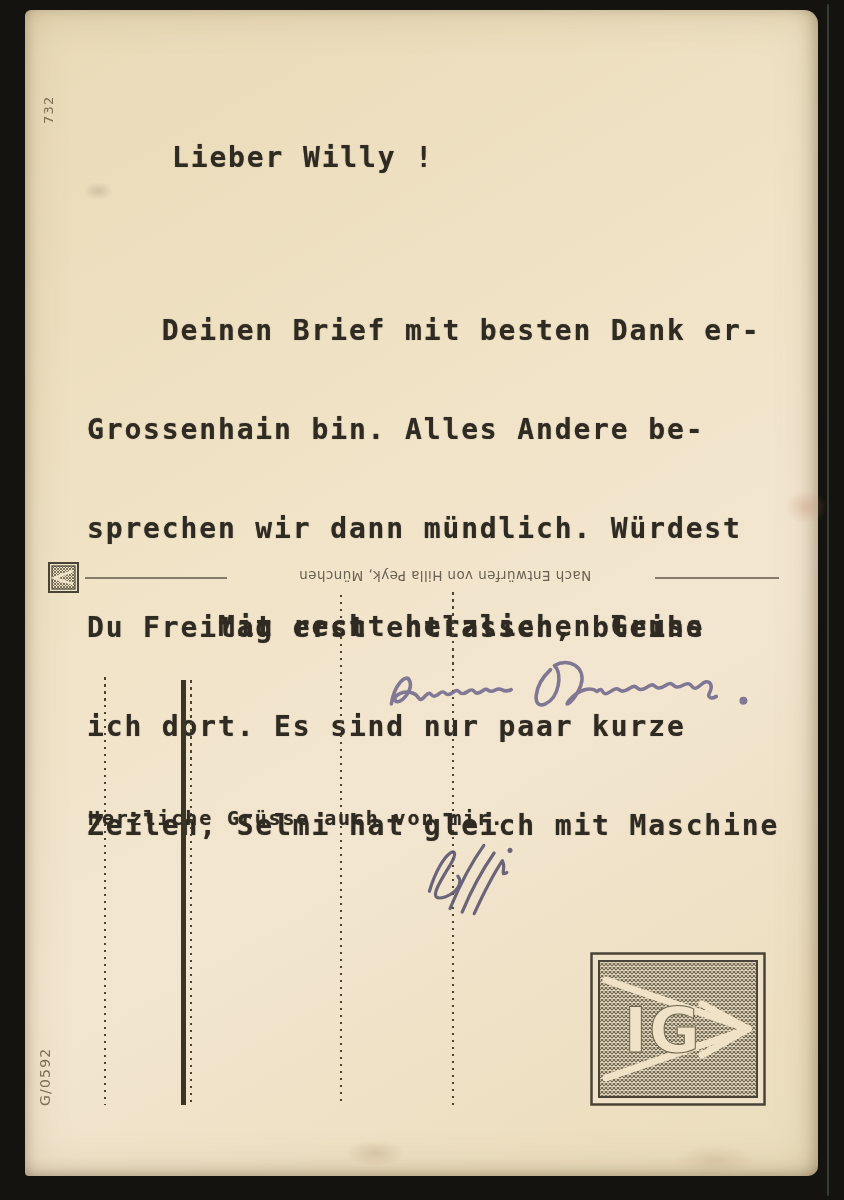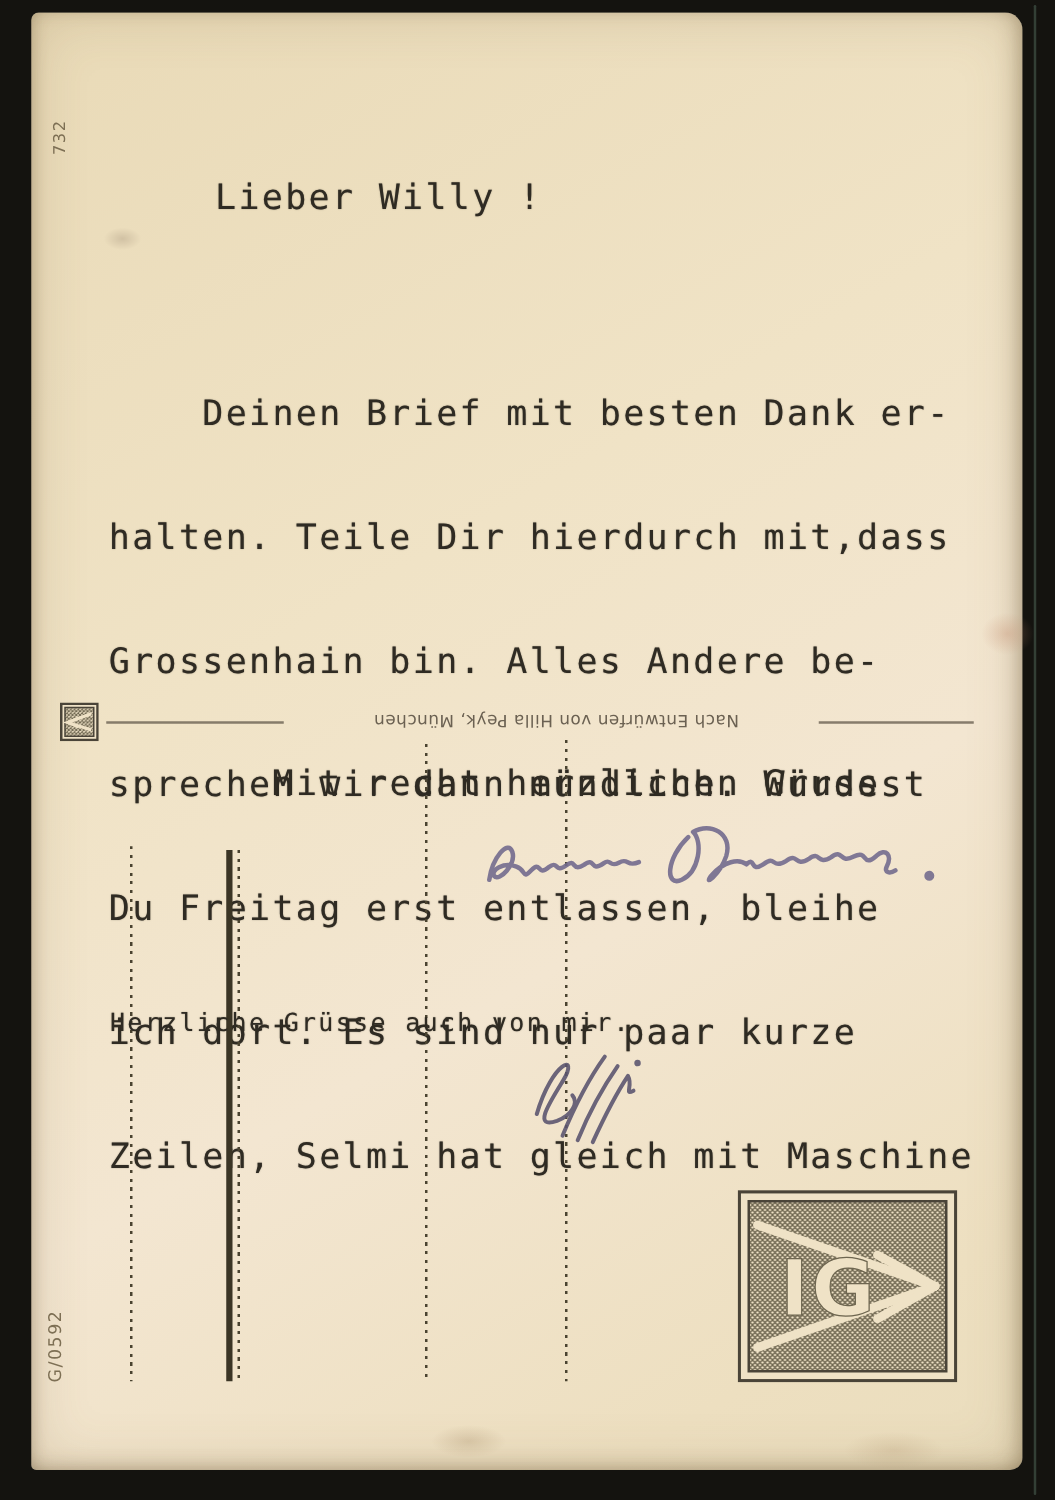--- a/index.html
+++ b/index.html
@@ -28,21 +28,21 @@
     background:radial-gradient(closest-side,rgba(196,140,110,.35),rgba(196,140,110,0));}
   .stain.s2{left:320px;top:1130px;width:60px;height:26px;
     background:radial-gradient(closest-side,rgba(140,110,70,.22),rgba(140,110,70,0));}
   .stain.s3{left:650px;top:1135px;width:80px;height:30px;
     background:radial-gradient(closest-side,rgba(150,115,75,.16),rgba(150,115,75,0));}
   .stain.s4{left:58px;top:172px;width:30px;height:18px;
     background:radial-gradient(closest-side,rgba(130,110,90,.25),rgba(130,110,90,0));}
 
   .type{
     font-family:"DejaVu Sans Mono", monospace;
-    font-weight:400;
+    font-weight:700;
     color:#2f2b23;
     text-shadow:0 0 1px rgba(45,40,30,.55);
     white-space:pre;
   }
   .salutation{position:absolute;left:147px;top:131px;font-size:28px;letter-spacing:1.85px;}
   .letter-body{position:absolute;left:62px;top:238px;font-size:28px;letter-spacing:1.85px;line-height:33px;}
   .letter-body .bline{height:33px;}
   .sup{font-size:19px;position:relative;top:-9px;letter-spacing:1px;}
 
   .vtext{
@@ -97,21 +97,20 @@
   <div class="stain s3"></div>
   <div class="stain s4"></div>
 
   <div class="vtext corner-number">732</div>
   <div class="vtext archive-number">G/0592</div>
 
   <div class="type salutation">Lieber Willy !</div>
 
   <div class="type letter-body">
     <div class="bline">    Deinen Brief mit besten Dank er-</div>
-    <div class="bline">halten. Teile Dir hierdurch mit,dass</div>
     <div class="bline">Grossenhain bin. Alles Andere be-</div>
     <div class="bline">sprechen wir dann mündlich. Würdest</div>
     <div class="bline">Du Freitag erst entlassen, bleihe</div>
     <div class="bline">ich dort. Es sind nur paar kurze</div>
     <div class="bline">Zeilen, Selmi hat gleich mit Maschine</div>
   </div>
 
   <svg class="mini-logo" viewBox="0 0 31 31">
     <rect x="1" y="1" width="29" height="29" fill="#efe2c6" stroke="#4a4438" stroke-width="2"></rect>
     <defs>

